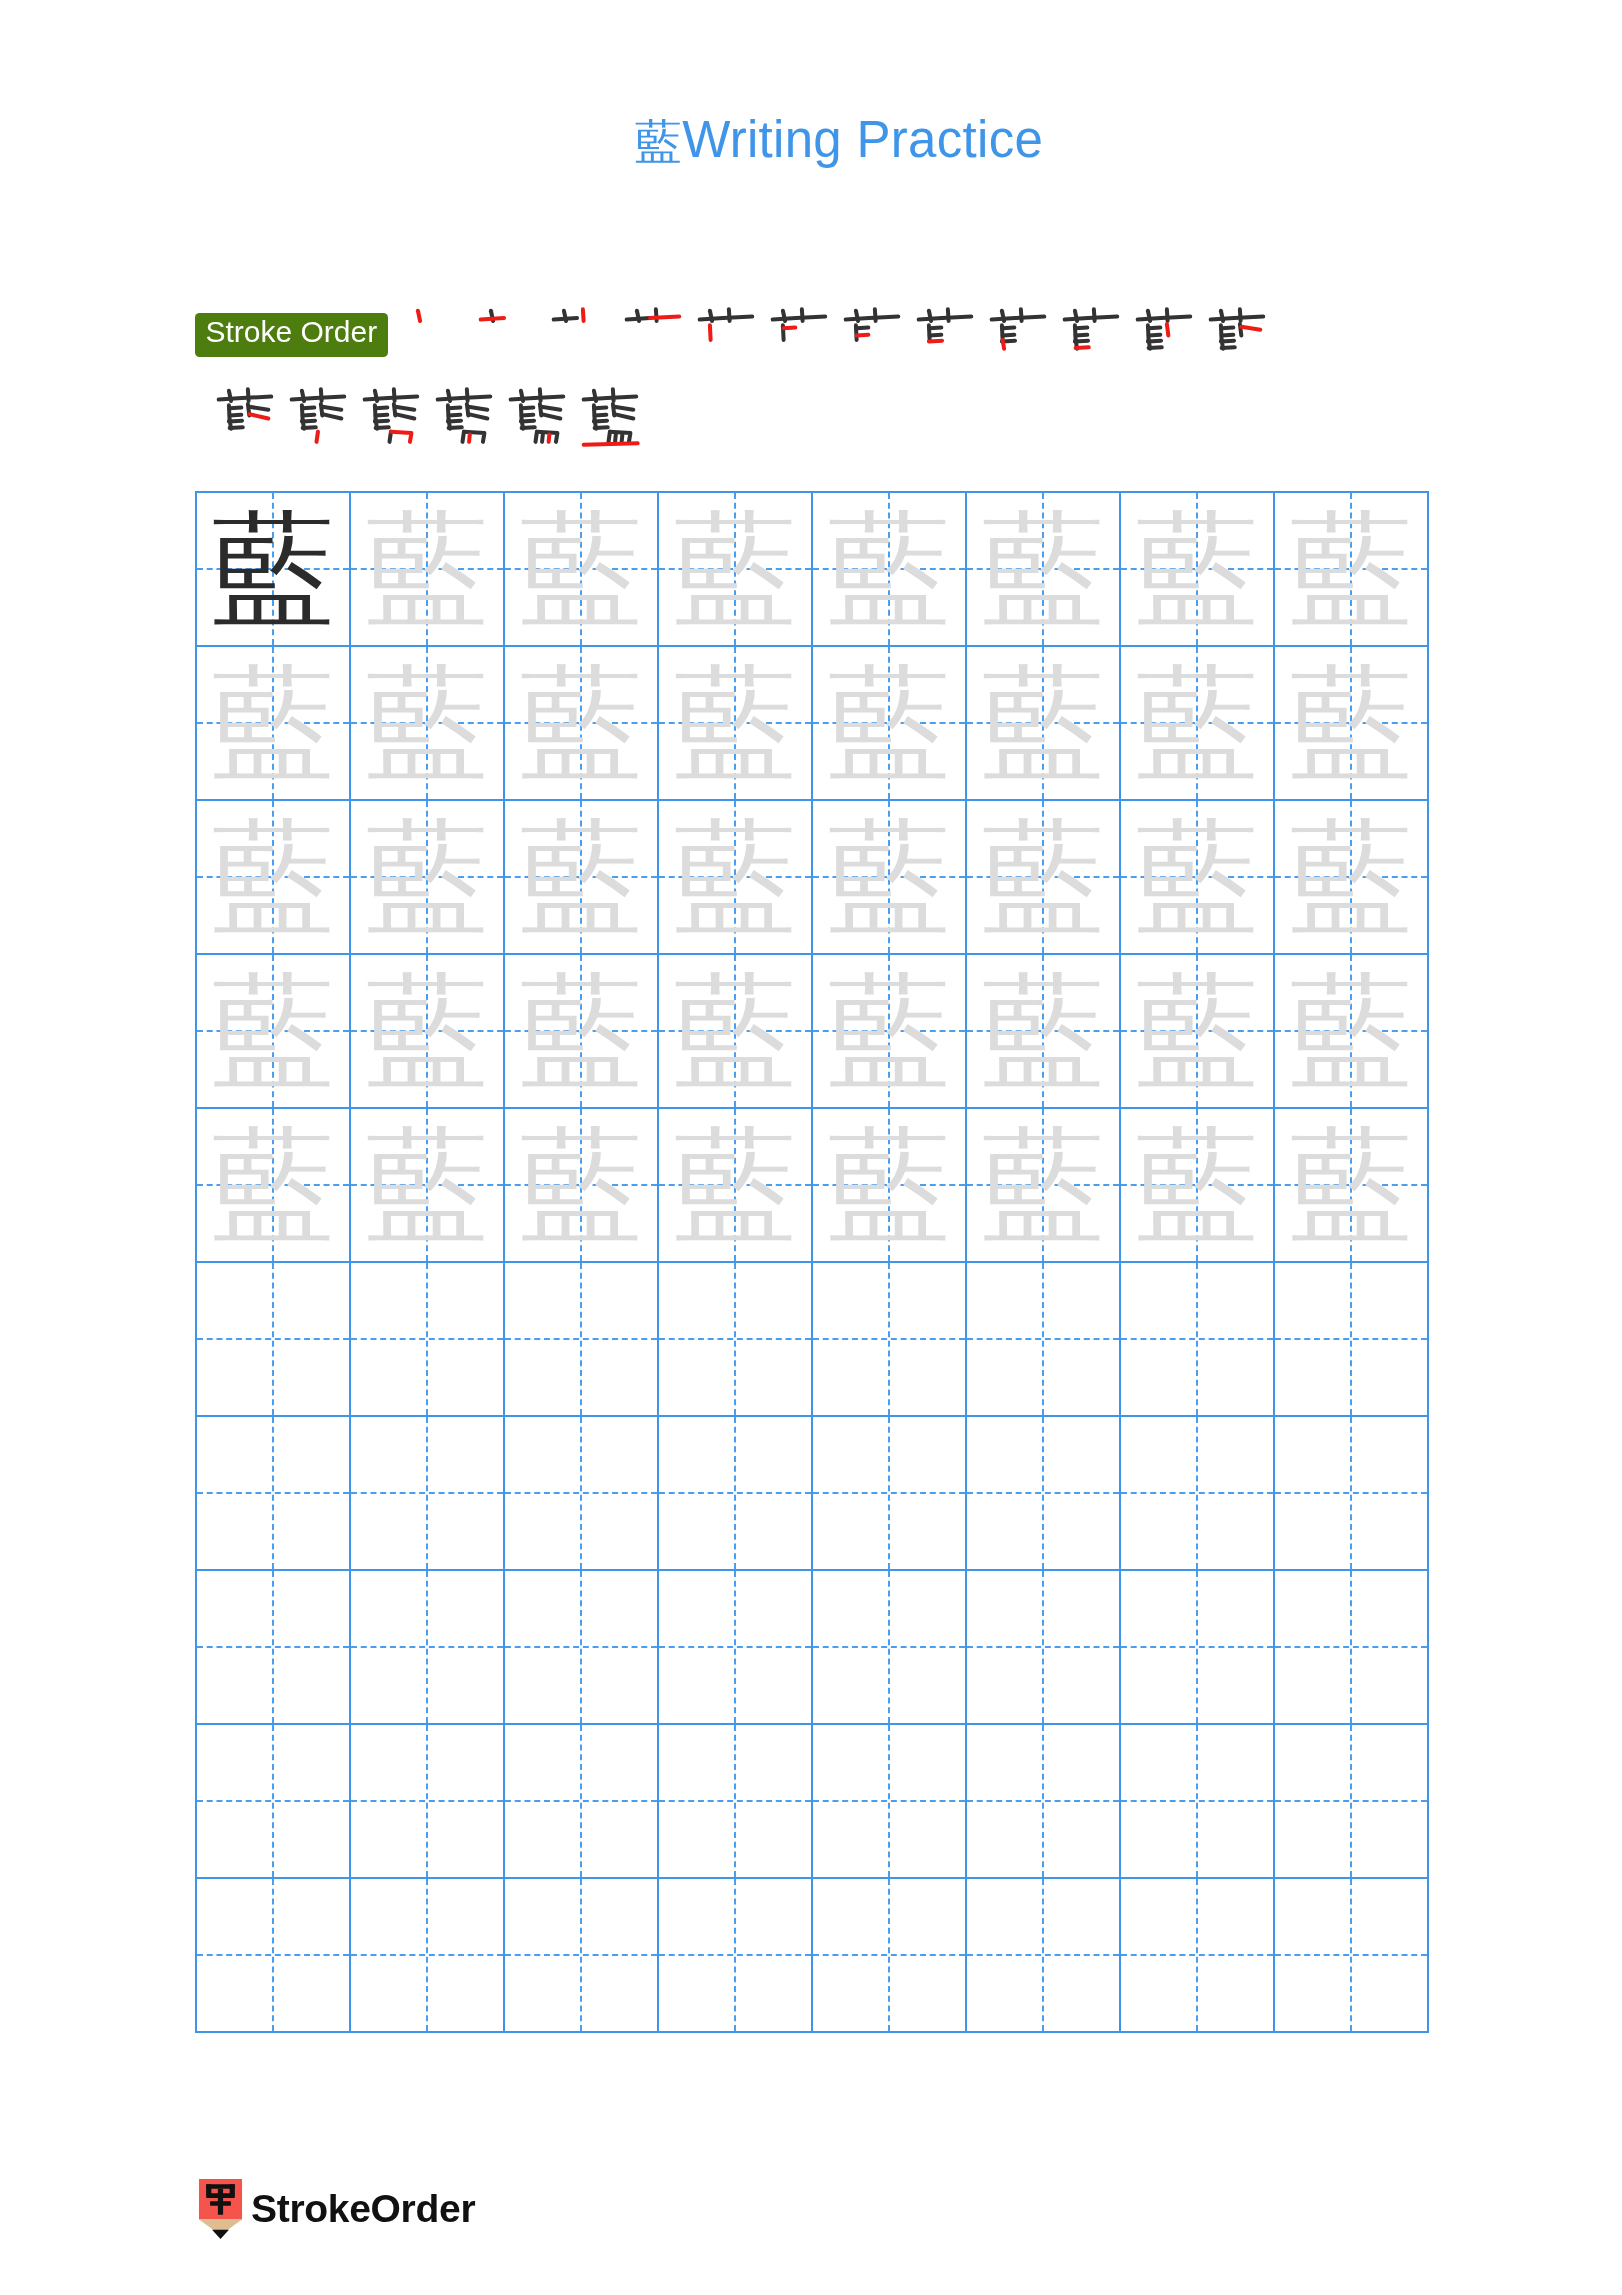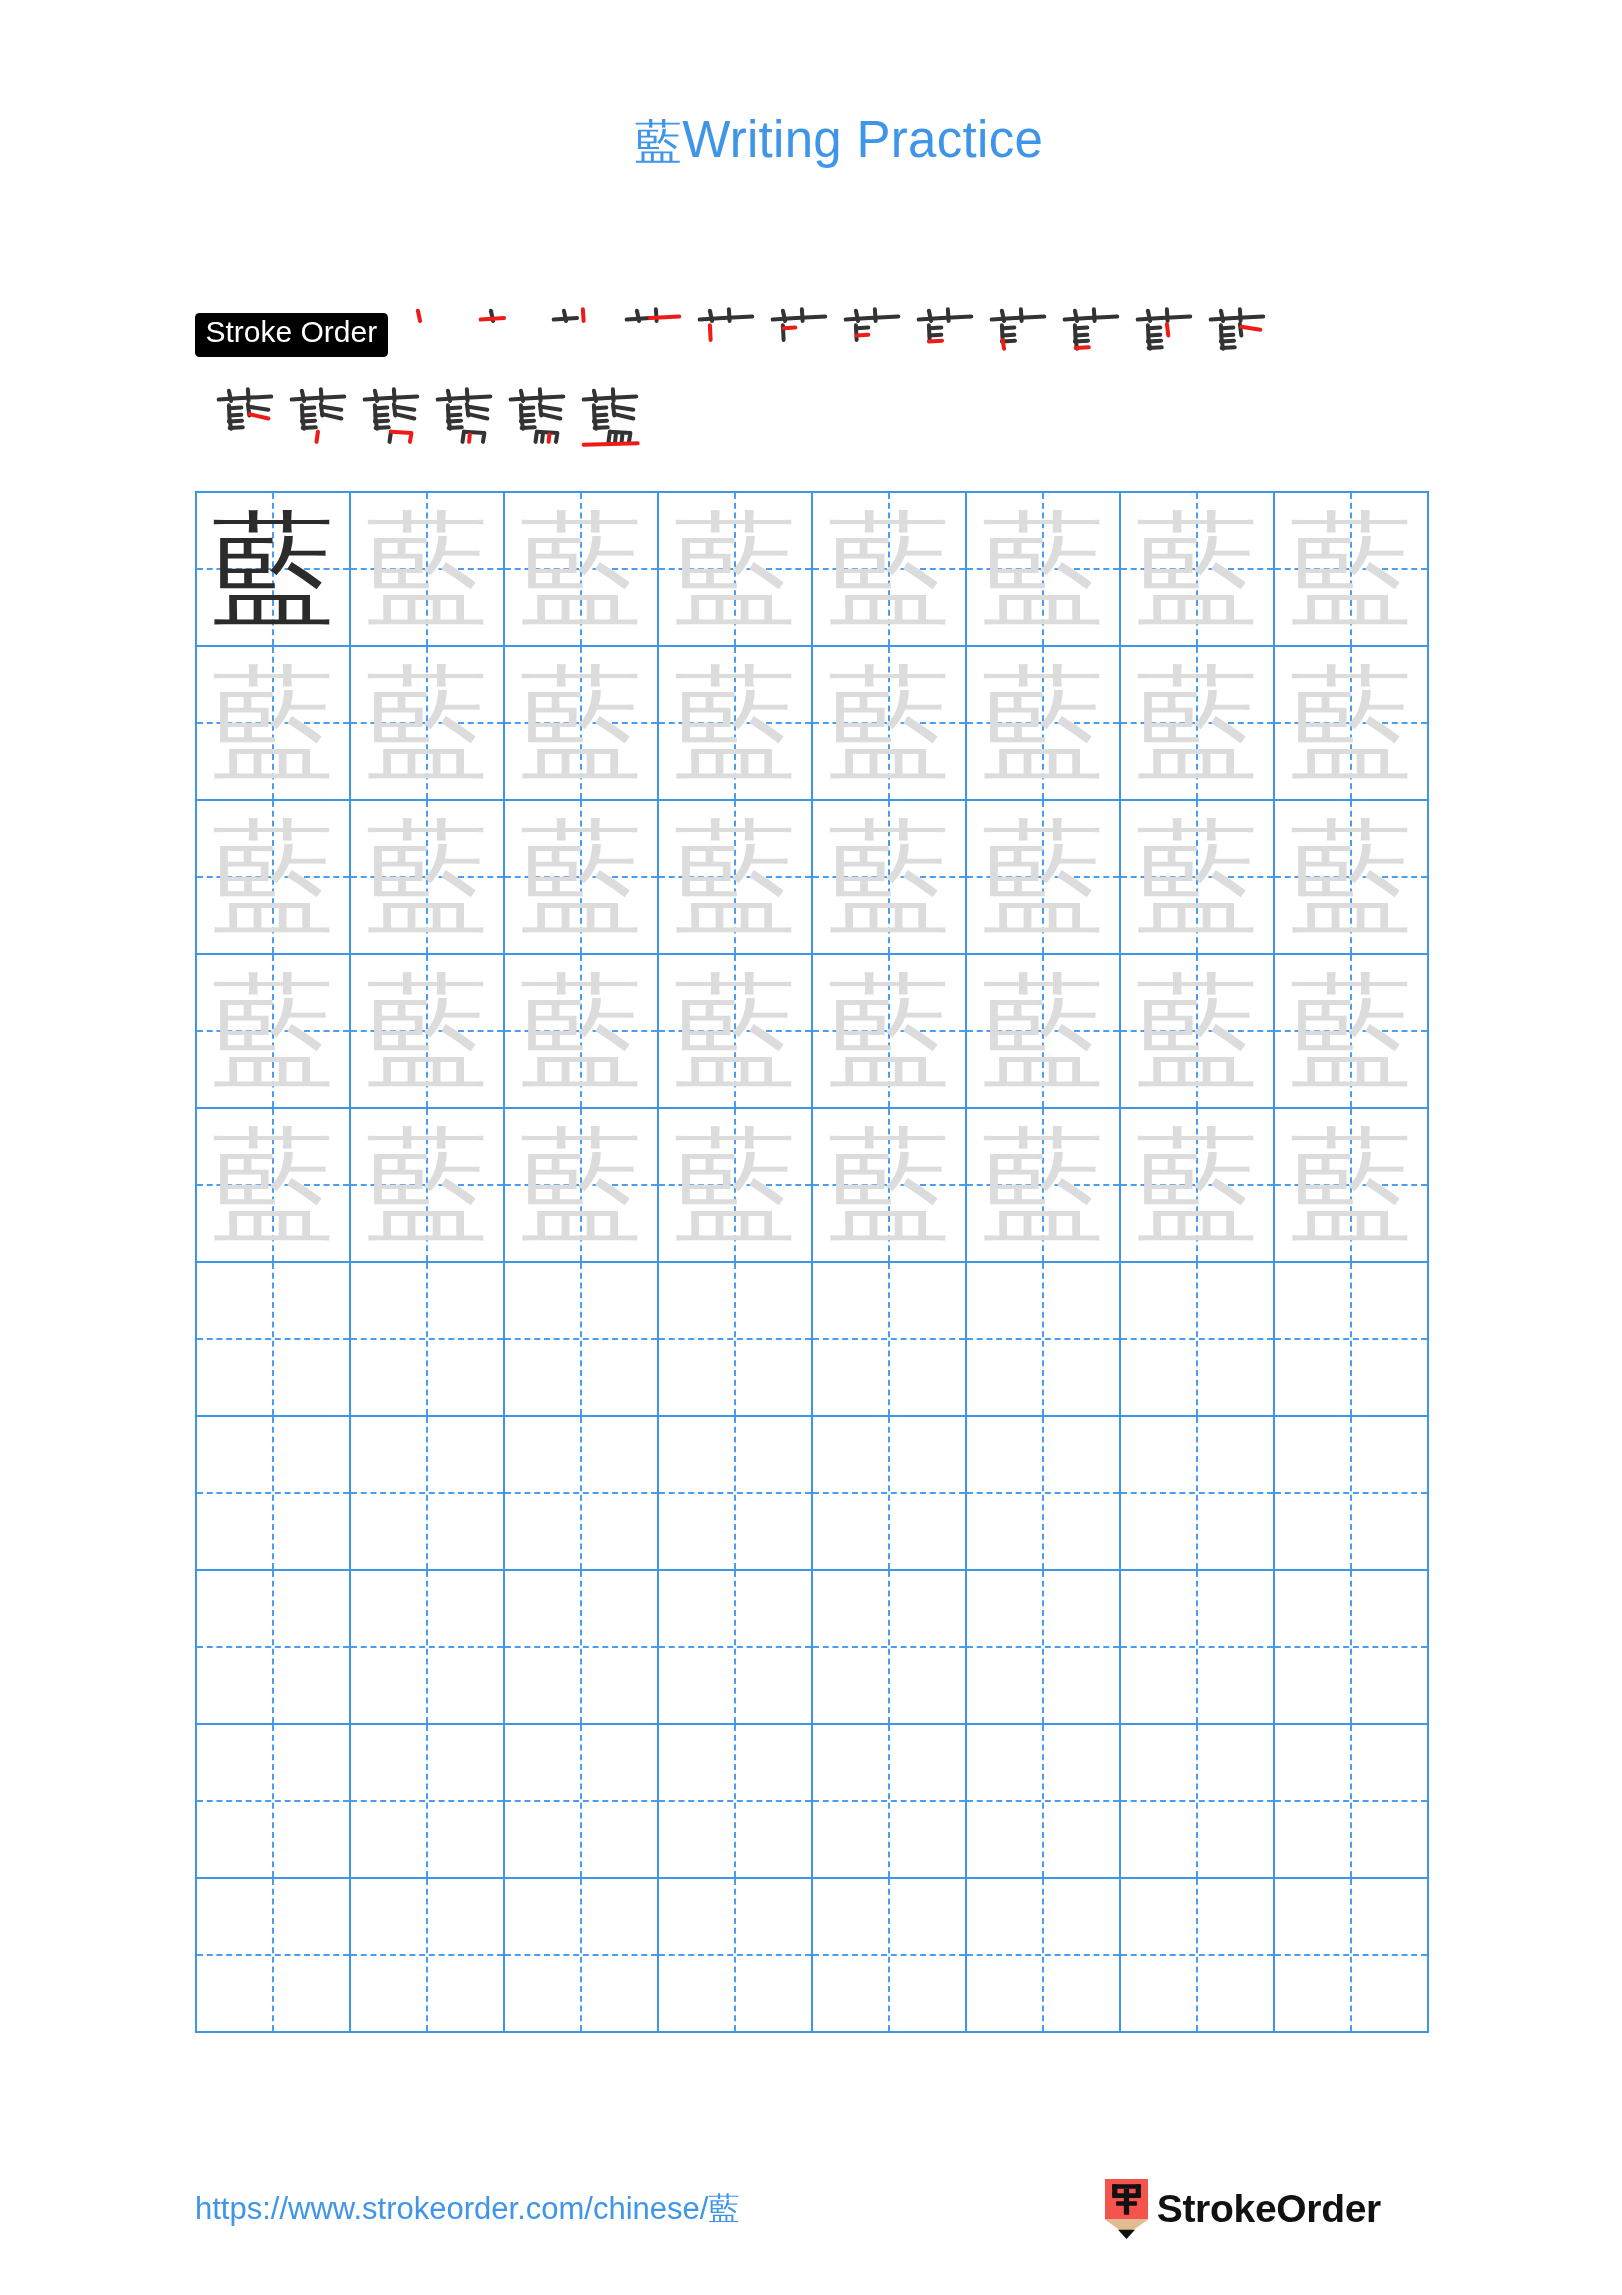--- a/index.html
+++ b/index.html
@@ -41,21 +41,21 @@
     left: 195px;
     top: 302px;
     width: 1243px;
   }
   .stroke-order-row {
     display: flex;
     align-items: flex-start;
     height: 77px;
   }
   .stroke-order-badge {
-    background: #000000;
+    background: #4d7c0f;
     color: #ffffff;
     font-size: 30px;
     font-weight: 400;
     border-radius: 4.6px;
     padding: 4.6px 10.5px 6.5px 10.5px;
     line-height: 1;
     white-space: nowrap;
     height: 33px;
     box-sizing: content-box;
     display: inline-block;
@@ -600,21 +600,20 @@
     <div class="grid-cell"></div>
     <div class="grid-cell"></div>
     <div class="grid-cell"></div>
     <div class="grid-cell"></div>
     <div class="grid-cell"></div>
     <div class="grid-cell"></div>
     <div class="grid-cell"></div>
   </div>
 
 <div class="footer">
-  <a class="footer-url" href="#">https://www.strokeorder.com/chinese/藍</a>
 
   <div class="footer-brand">
     <span class="brand-logo">
       <svg viewBox="0 0 78 92" width="51" height="60" aria-hidden="true">
         <path d="M6 0 H72 V62 H6 Z" fill="#f4544c"></path>
         <path d="M6 62 H72 L39 86 Z" fill="#e0bc91"></path>
         <path d="M26 78 H52 L39 92 Z" fill="#111111"></path>
         <g fill="#111111">
           <rect x="17" y="8" width="44" height="7" rx="1"></rect>
           <rect x="17" y="22" width="44" height="7" rx="1"></rect>

